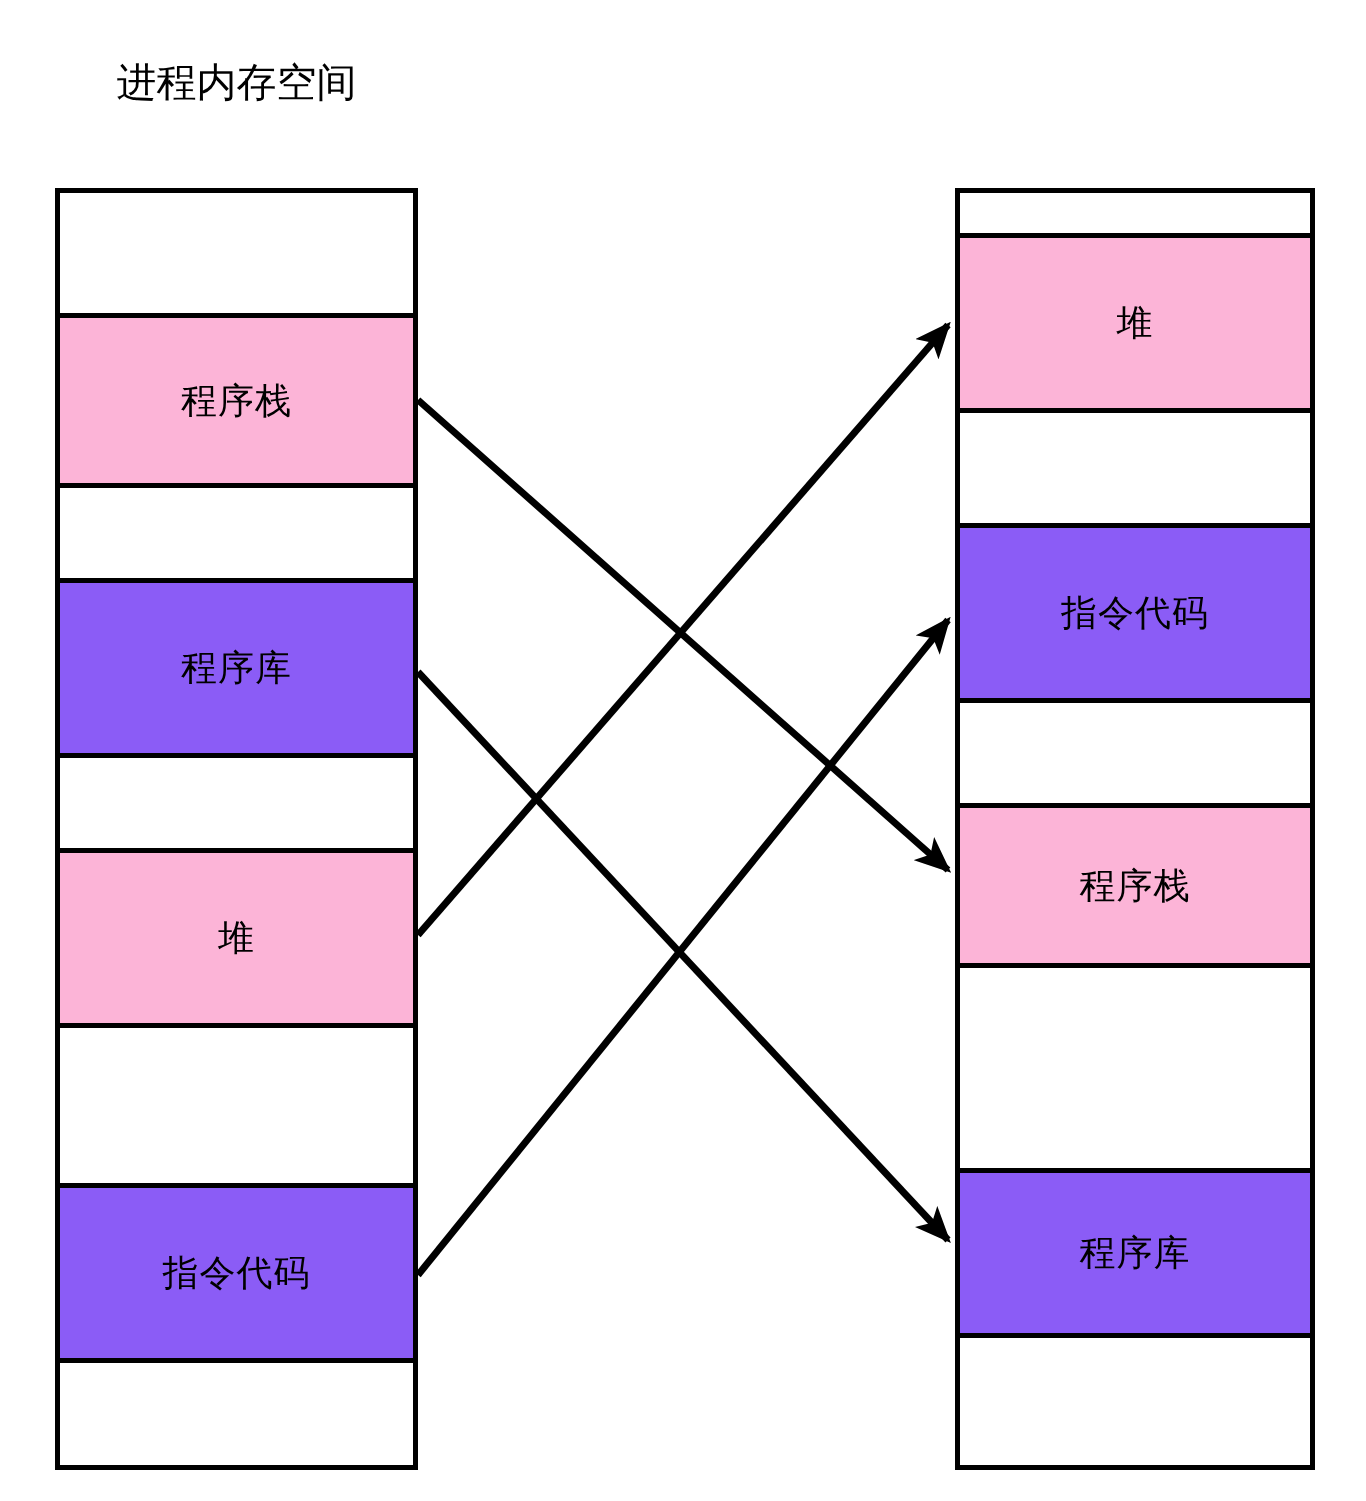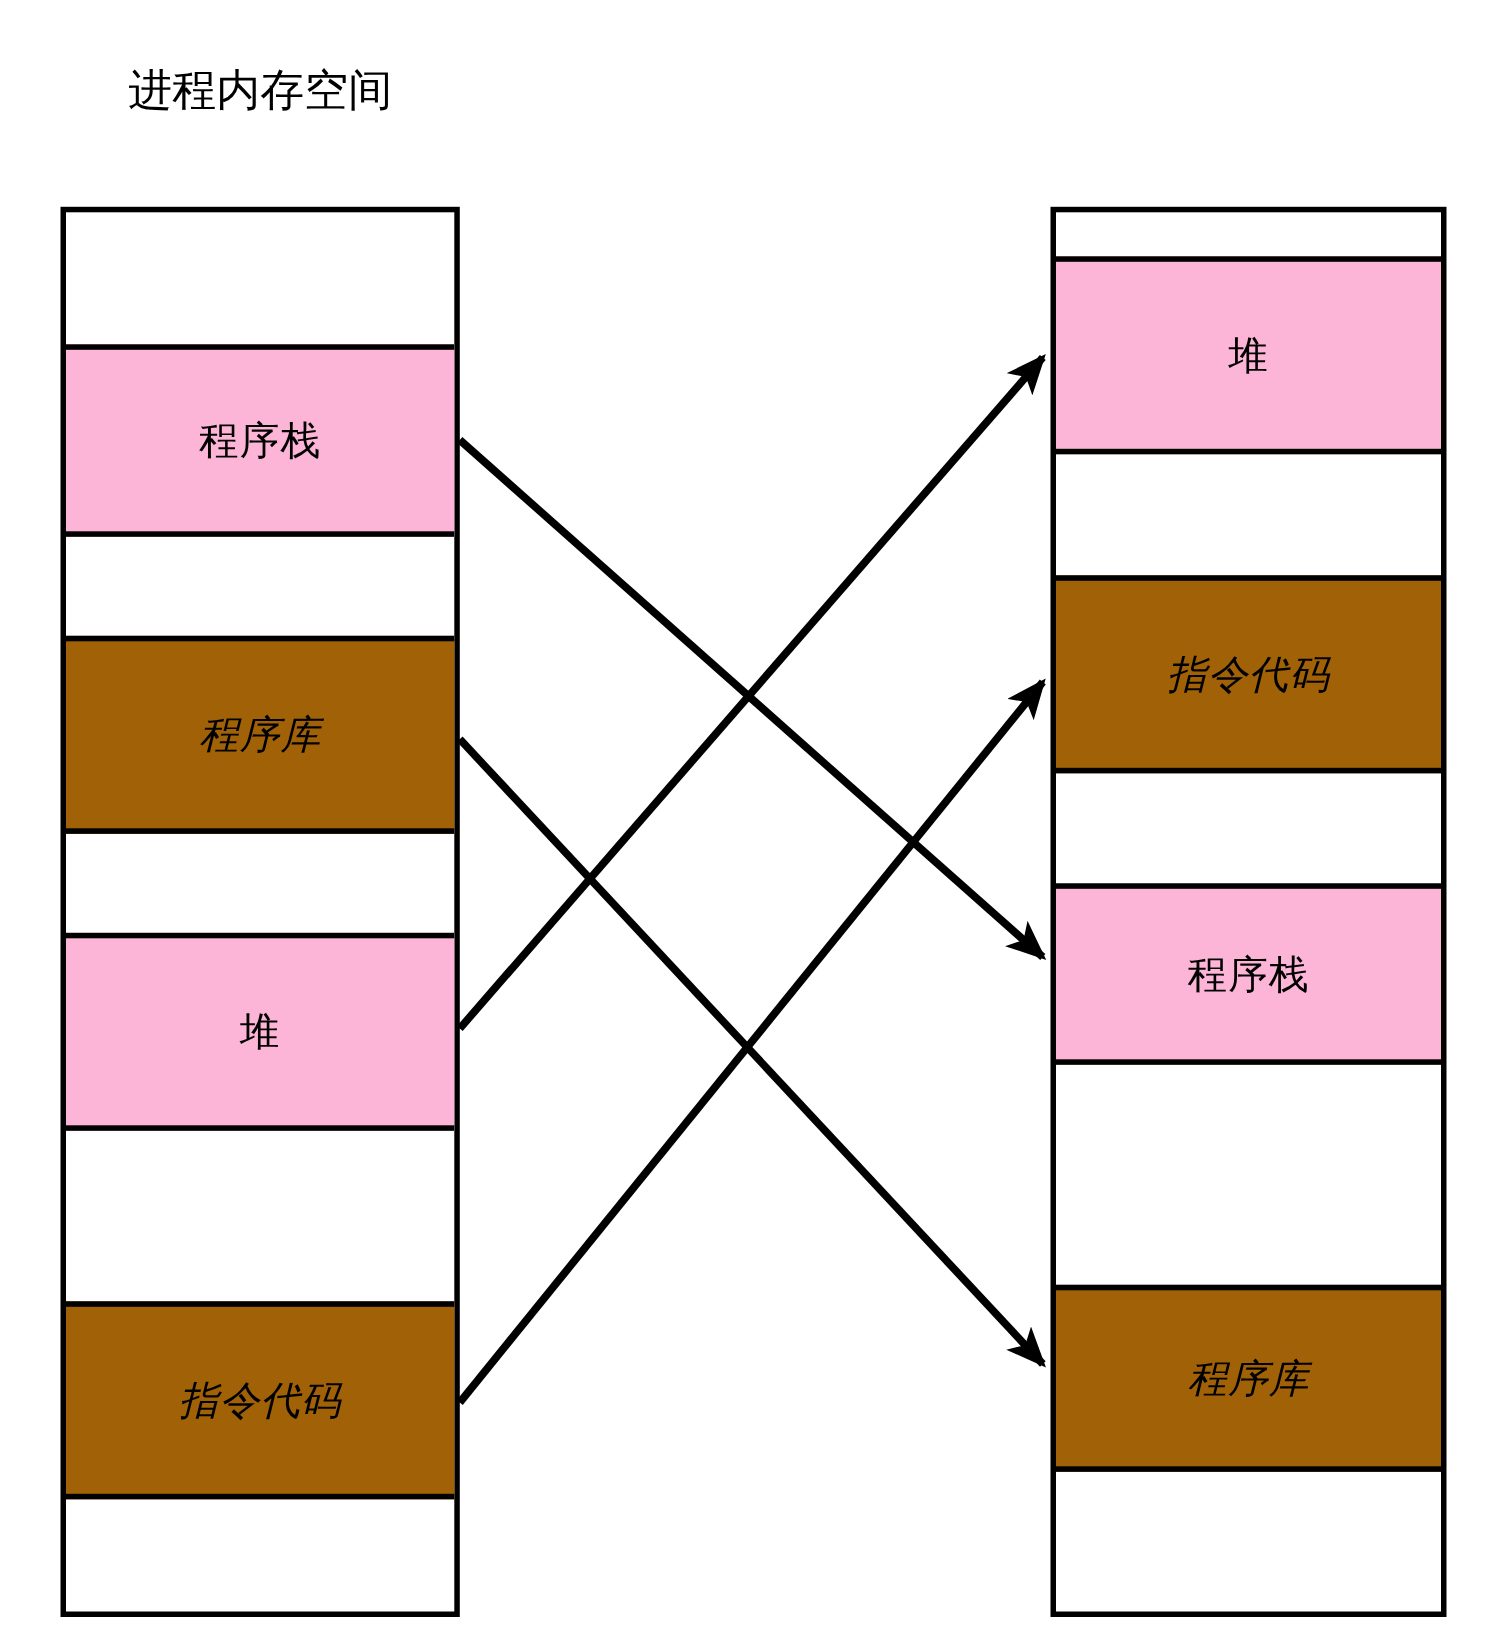--- a/index.html
+++ b/index.html
@@ -54,21 +54,21 @@
     border-top: 5px solid #000000;
     border-bottom: 5px solid #000000;
   }
   .seg-label {
     font-size: 36px;
     color: #000000;
     line-height: 1;
     letter-spacing: 1px;
   }
   .seg-pink  { background: #FCB4D7; }
-  .seg-green { background: #a16207; font-style: italic; }
+  .seg-green { background: #8b5cf6; }
 
   #arrow-layer {
     position: absolute;
     left: 0;
     top: 0;
     width: 1366px;
     height: 1501px;
     pointer-events: none;
   }
 </style>

